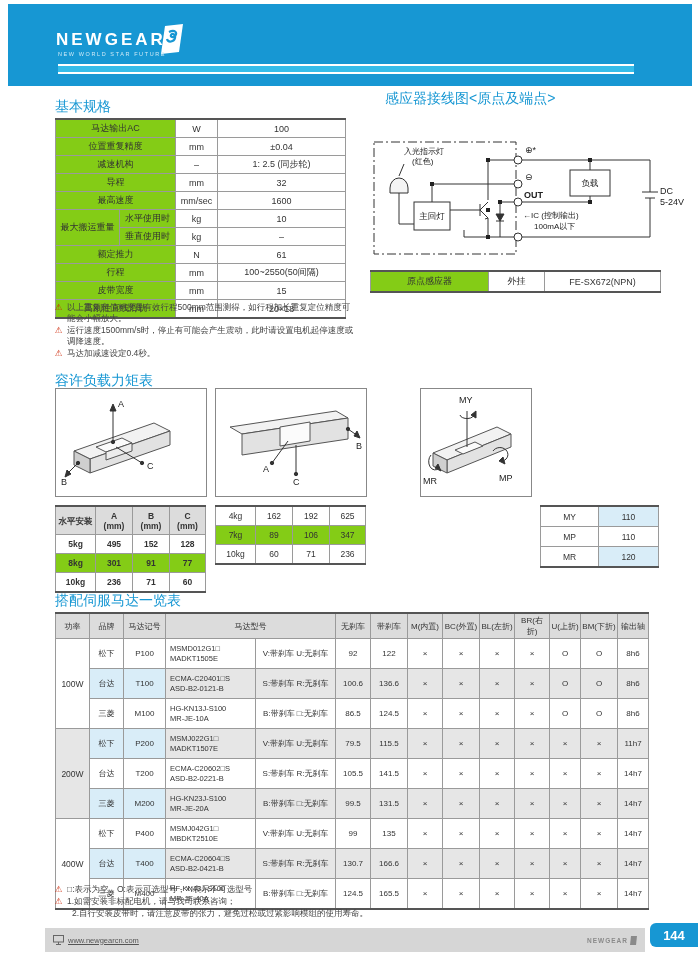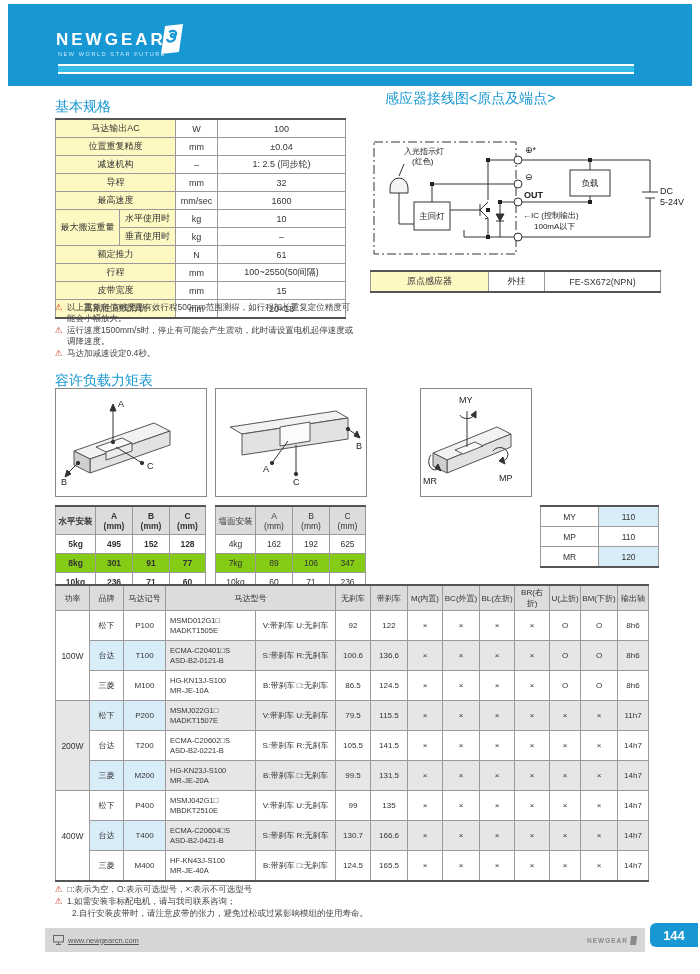--- a/index.html
+++ b/index.html
@@ -11,21 +11,21 @@
   .logo-mark{position:absolute;left:152px;top:20px;}
   .tagline{position:absolute;left:50px;top:47px;color:#cfeaf7;font-size:5.5px;letter-spacing:1.6px;}
   .banner-stripe{position:absolute;left:50px;top:60px;width:576px;height:6px;background:#35bce9;
                  border-top:2px solid #fff;border-bottom:2px solid #fff;}
   
   .sec-title{position:absolute;margin:0;color:#1797d3;font-size:14px;font-weight:normal;}
   
   table{border-collapse:collapse;table-layout:fixed;}
   td{border:1px solid #9a9a9a;text-align:center;vertical-align:middle;overflow:hidden;}
   .heavy{border-top:2px solid #555;border-bottom:2px solid #555;}
-  .lbl{background:#fef9c3;}
+  .lbl{background:#84cc16;}
   .hgray{background:#dcdcdc;}
   
   .spec-table{position:absolute;left:55px;top:118px;width:290px;font-size:9px;}
   .spec-table td{height:15px;}
   
   .note-list{position:absolute;font-size:8.5px;line-height:11px;color:#444;}
   .note-item{position:relative;padding-left:12px;margin-bottom:1px;}
   .warn{position:absolute;left:0;top:0;color:#cc2200;font-size:8.5px;}
   .note-noicon{padding-left:17px;}
   
@@ -36,21 +36,21 @@
   .dia-box{position:absolute;border:1px solid #888;background:#fff;}
   .load-table{position:absolute;width:150px;font-size:8.5px;}
   .load-table td{height:16px;}
   .load-table .hdr2{height:25px;white-space:pre-line;line-height:10px;}
   .load-table tr.blue td{background:#84cc16;}
   .mom-table{position:absolute;left:540px;top:505px;width:118px;font-size:8.5px;}
   .mom-table td{height:17px;}
   .mom-table .mv{background:#d9edf8;}
   .mom-table tr.w .mv{background:#fff;}
   
-  .motor-table{position:absolute;left:55px;top:584px;width:593px;font-size:8px;}
+  .motor-table{position:absolute;left:55px;top:612px;width:593px;font-size:8px;}
   .motor-table td{height:27px;}
   .motor-table tr.hd td{height:17px;background:#dcdcdc;font-size:8px;}
   .motor-table .model{white-space:pre-line;line-height:10px;font-size:7.5px;text-align:left;padding-left:4px;}
   .motor-table .power{background:#fff;font-size:8.5px;}
   .motor-table tr.s td{background:#e6e6e6;}
   .motor-table tr.s td.bcell{background:#d9edf8;}
   .motor-table tr.gtop td{border-top:1.6px solid #555;}
   
   .foot-bar{position:absolute;left:45px;top:928px;width:600px;height:15px;background:#d6d6d6;
             display:flex;align-items:center;justify-content:space-between;padding:12px 8px;box-sizing:border-box;}
@@ -353,29 +353,20 @@
     </table>
 
   <table class="load-table heavy" style="left:215px;top:505px;">
     <colgroup>
         <col style="width:40px">
         <col style="width:37px">
         <col style="width:37px">
         <col style="width:36px">
       </colgroup>
     <tbody>
-        <tr>
-      <td class="hgray hdr2">墙面安装</td>
-      <td class="hgray hdr2">A
-(mm)</td>
-      <td class="hgray hdr2">B
-(mm)</td>
-      <td class="hgray hdr2">C
-(mm)</td>
-    </tr>
     <tr>
           <td>4kg</td>
           <td>162</td>
           <td>192</td>
           <td>625</td>
         </tr>
     <tr class="blue">
           <td>7kg</td>
           <td>89</td>
           <td>106</td>

